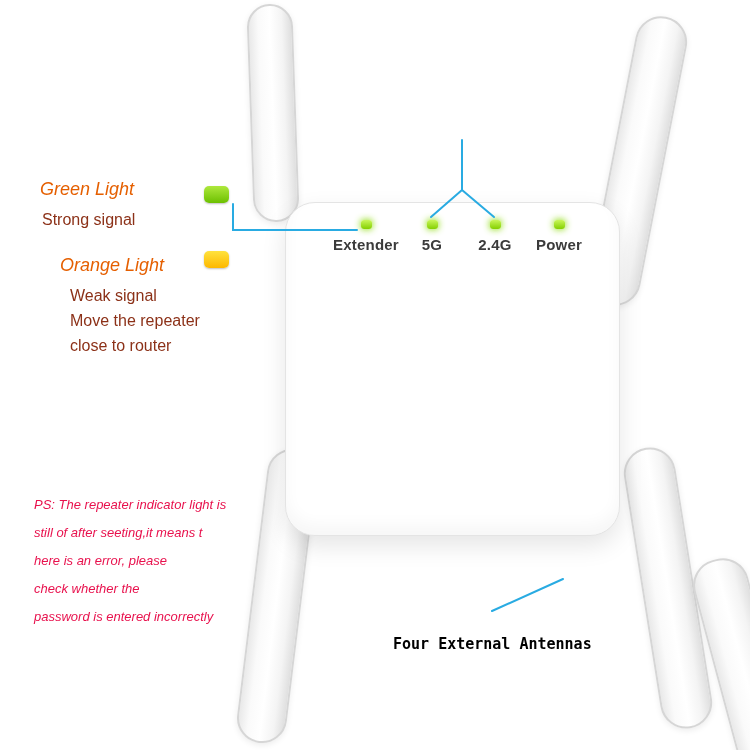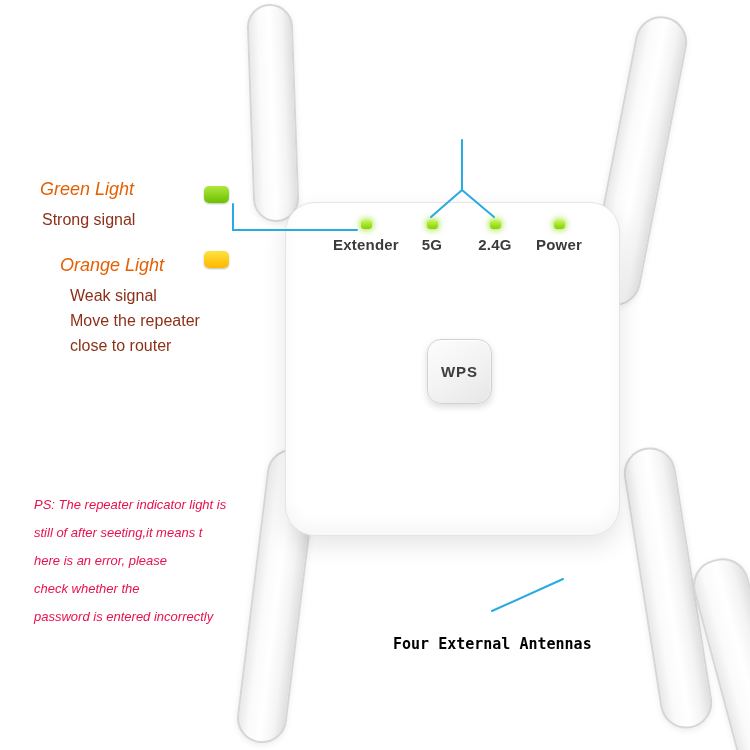--- a/index.html
+++ b/index.html
@@ -76,21 +76,20 @@
       <span class="led-label">5G</span>
     </div>
     <div class="led-group g2">
       <span class="led"></span>
       <span class="led-label">2.4G</span>
     </div>
     <div class="led-group g3">
       <span class="led"></span>
       <span class="led-label">Power</span>
     </div>
-    <div class="wps-button">WPS</div>
   </div>
 
   <svg class="connectors" width="750" height="750">
     <path class="connector" d="M462 140 L462 190 M462 190 L431 217 M462 190 L494 217"></path>
     <path class="connector" d="M233 204 L233 230 L357 230"></path>
     <path class="connector" d="M492 611 L563 579"></path>
   </svg>
 
 
   <div class="note legend-heading green-heading">Green Light</div>

